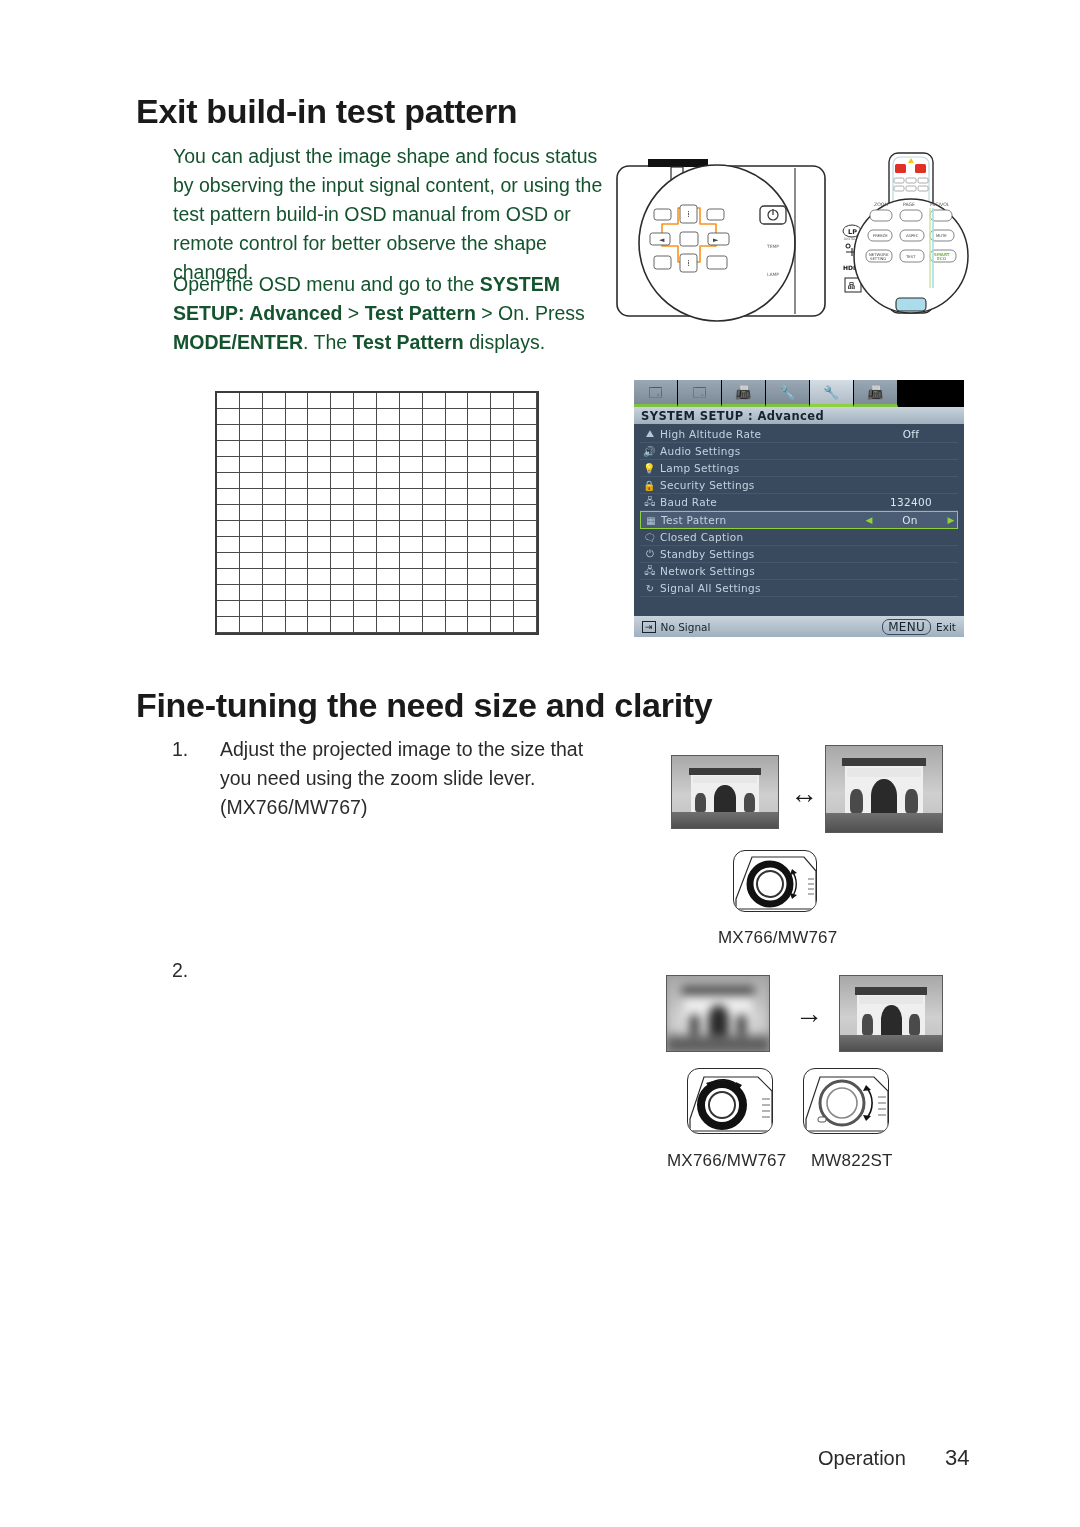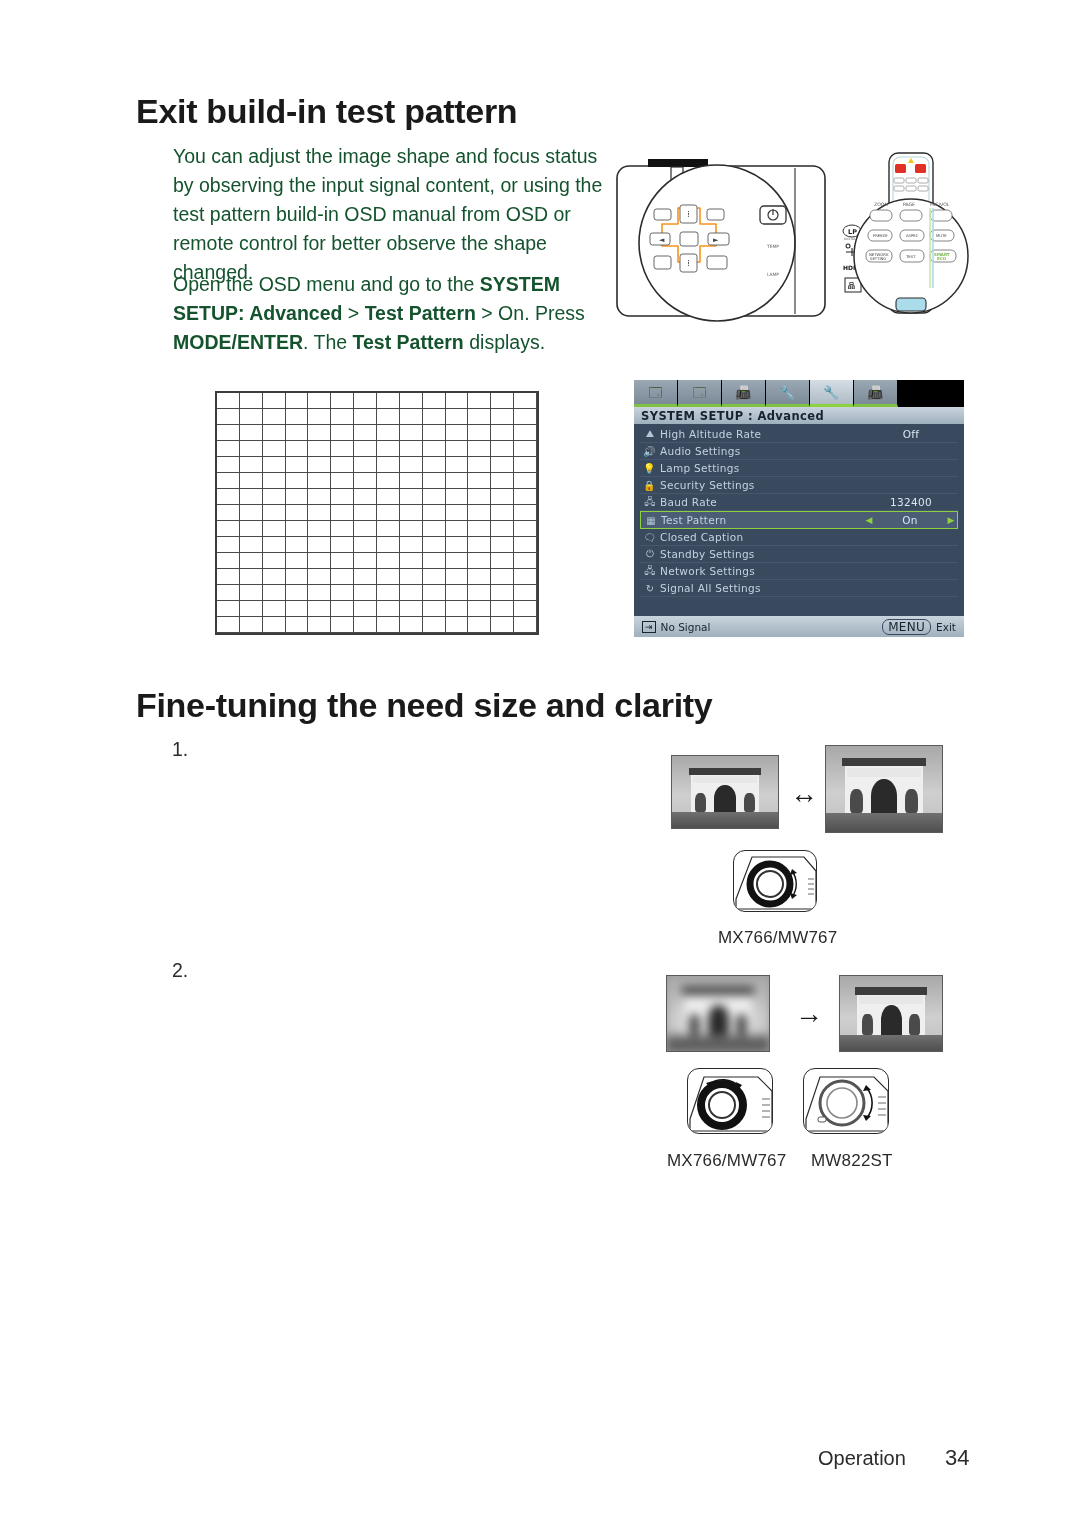--- a/index.html
+++ b/index.html
@@ -651,20 +651,21 @@
       <span>No Signal</span>
     </span>
     <span class="spacer"></span>
     <span class="menu-pill">MENU</span>
     <span>Exit</span>
   </div>
 </div>
 
 <div class="numitem" id="item-1">
   <span class="num">1.</span>
+  <span class="txt">Adjust the projected image to the size that you need using the zoom slide lever. (MX766/MW767)</span>
 </div>
 
 <div class="numitem" id="item-2">
   <span class="num">2.</span>
 </div>
 
 <div class="arc-photo" style="left:671px; top:755px; width:108px; height:74px;">
   <div class="arc-inner">
     <div class="sky"></div>
     <div class="arch-body" style="left:18%; top:18%; width:64%; height:68%;"></div>

